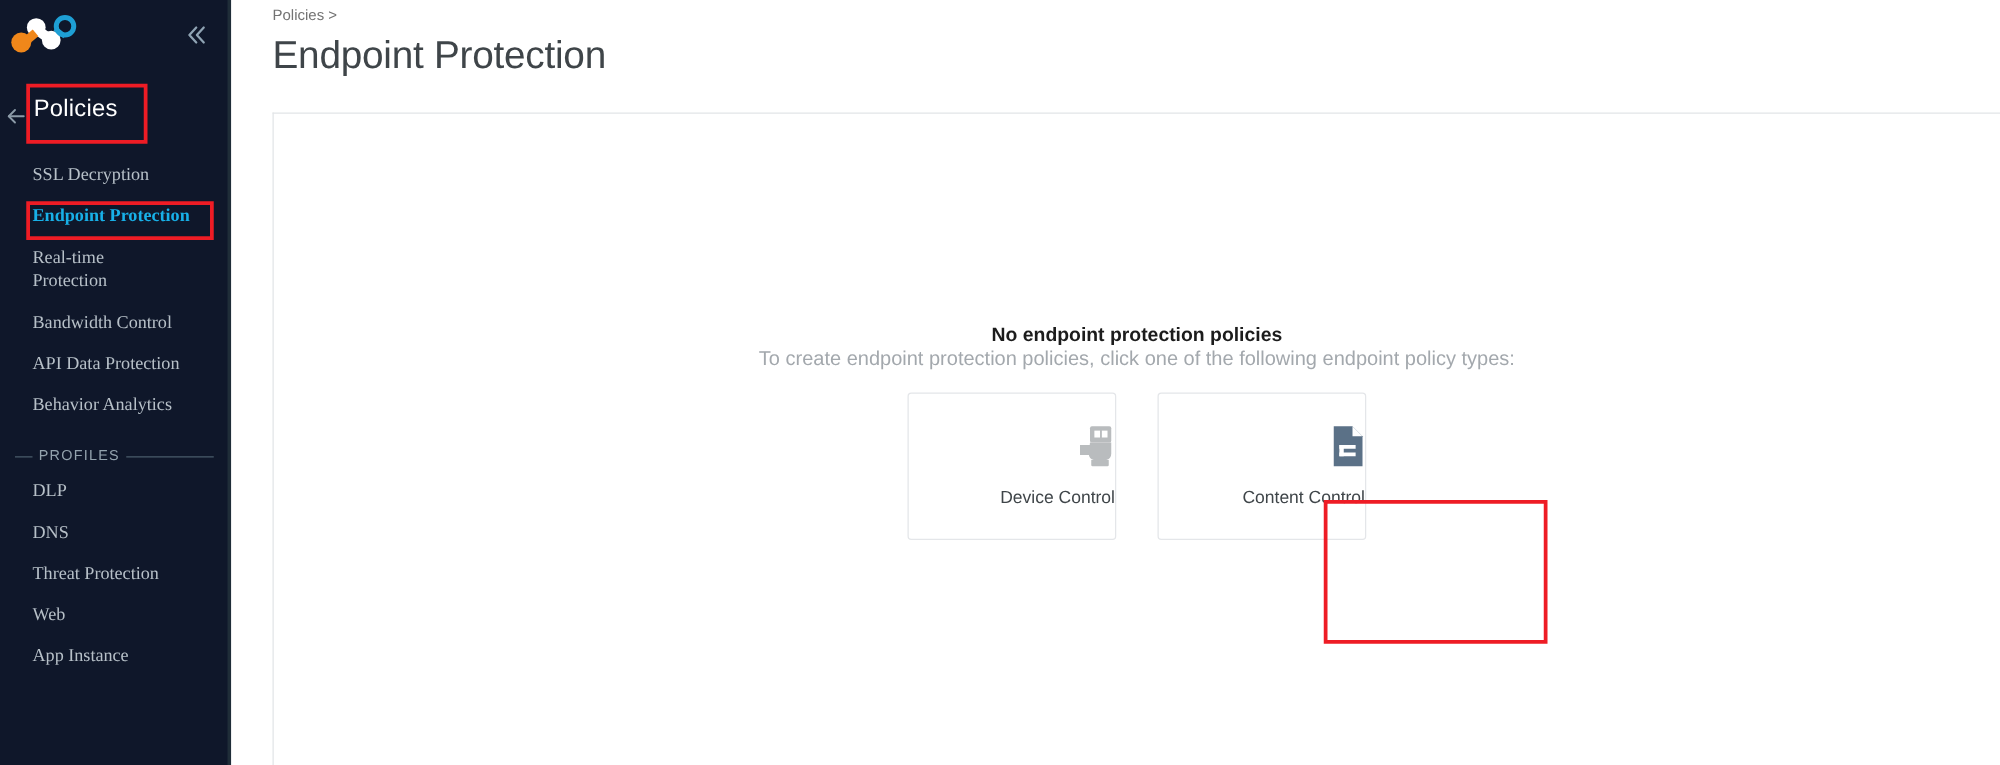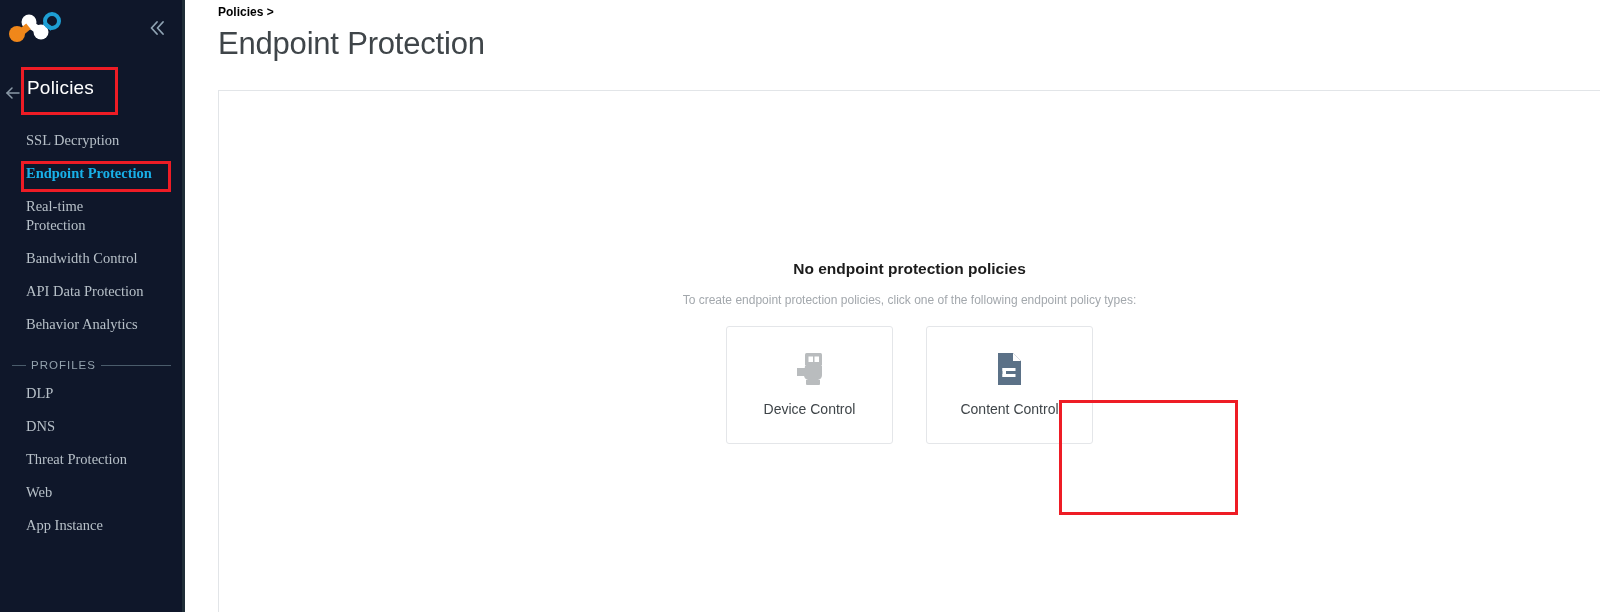--- a/index.html
+++ b/index.html
@@ -153,23 +153,22 @@
     flex: 1 1 auto;
     position: relative;
     background: #ffffff;
     height: 612px;
     padding-left: 33px;
   }
 
   .breadcrumb {
     margin-top: 5px;
     font-size: 12px;
-    color: #000000;
+    color: #737373;
     line-height: 14px;
-    font-weight: bold;
   }
 
   .page-title {
     margin-top: 6px;
     font-size: 31px;
     font-weight: normal;
     color: #3f4549;
     letter-spacing: -0.2px;
     line-height: 38px;
   }
@@ -196,43 +195,42 @@
   }
 
   .empty-title {
     font-size: 15.5px;
     font-weight: bold;
     color: #1c1c1c;
     line-height: 20px;
   }
 
   .empty-sub {
-    margin-top: 12px;
-    font-size: 12px;
+    font-size: 16px;
     color: #a3a8ad;
     line-height: 18px;
     white-space: nowrap;
   }
 
   .cards {
     margin-top: 17px;
     display: flex;
     justify-content: center;
     gap: 33px;
   }
 
   .card {
     width: 167px;
     height: 118px;
     border: 1px solid #e4e6e9;
     border-radius: 3px;
     background: #ffffff;
     display: flex;
     flex-direction: column;
-    align-items: center;
+    align-items: flex-end;
     justify-content: center;
     cursor: pointer;
   }
   .card-icon {
     height: 34px;
     display: flex;
     align-items: center;
     justify-content: center;
   }
   .card-icon svg { display: block; }

